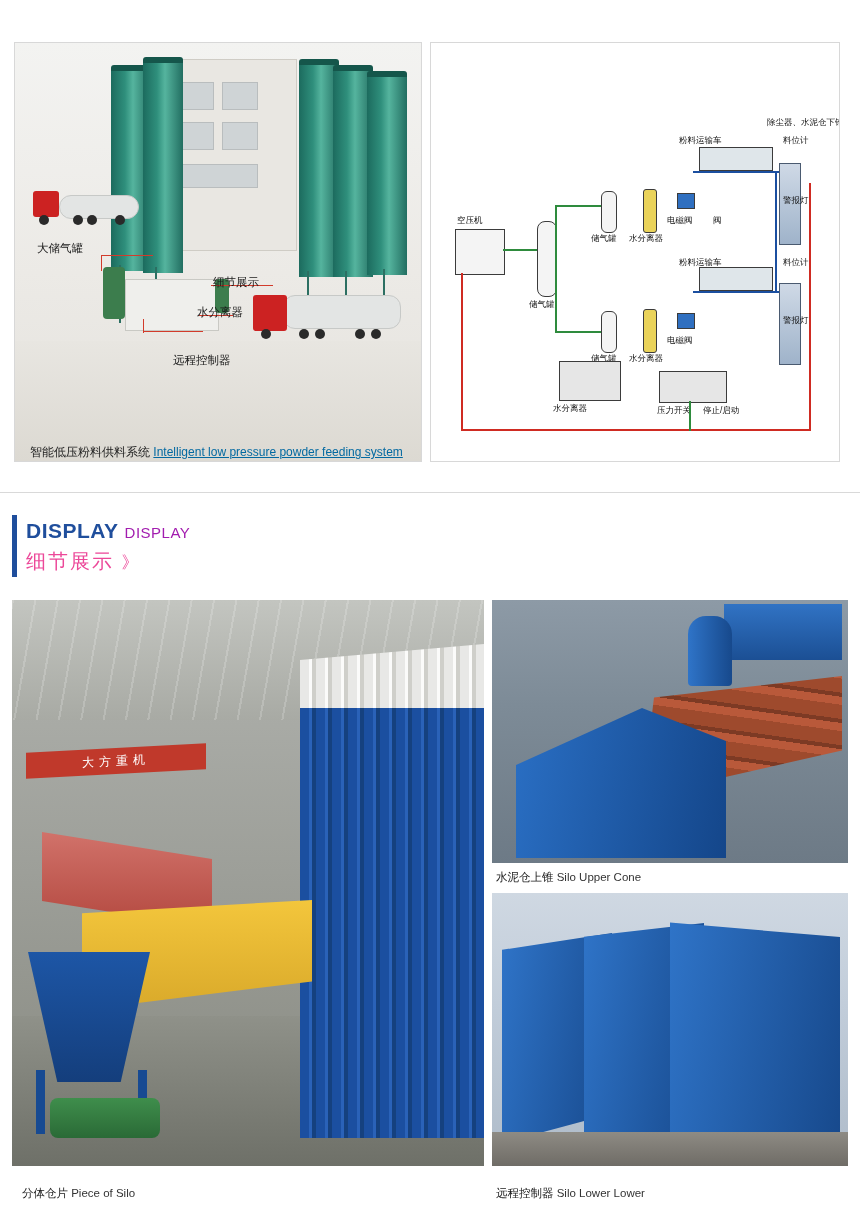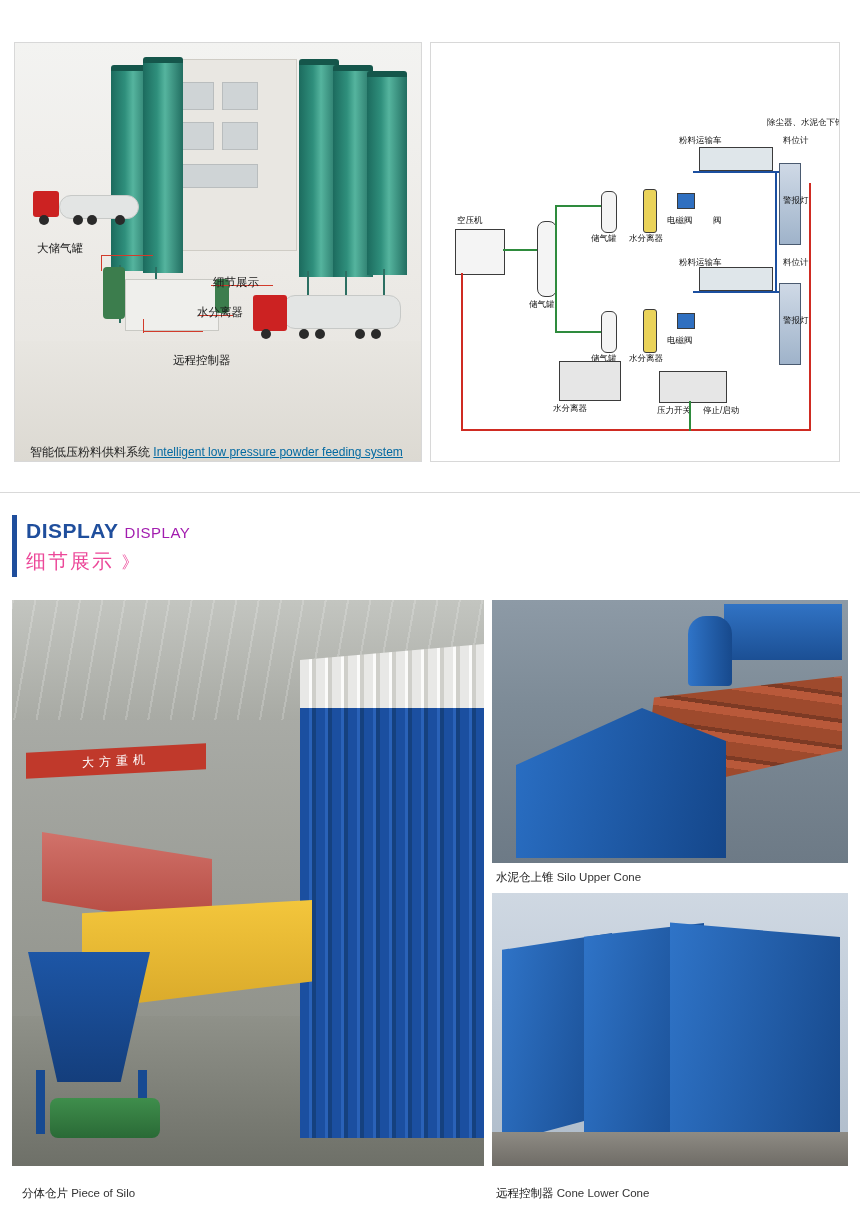--- a/index.html
+++ b/index.html
@@ -515,14 +515,14 @@
   <span class="en">Piece of Silo</span>
 </div>
 
 <div class="photo-caption" style="left:496px;top:870px;">
   <span>水泥仓上锥</span>
   <span class="en">Silo Upper Cone</span>
 </div>
 
 <div class="photo-caption" style="left:496px;top:1186px;">
   <span>远程控制器</span>
-  <span class="en">Cone Lower Cone</span>
+  <span class="en">Silo Lower Lower</span>
 </div>
 
 </body></html>

